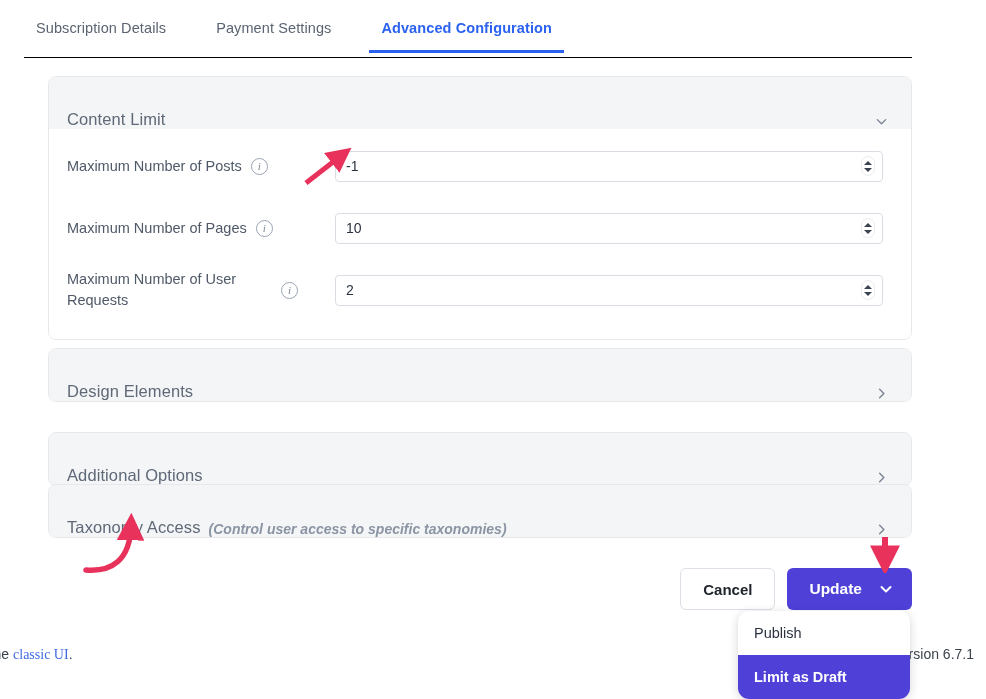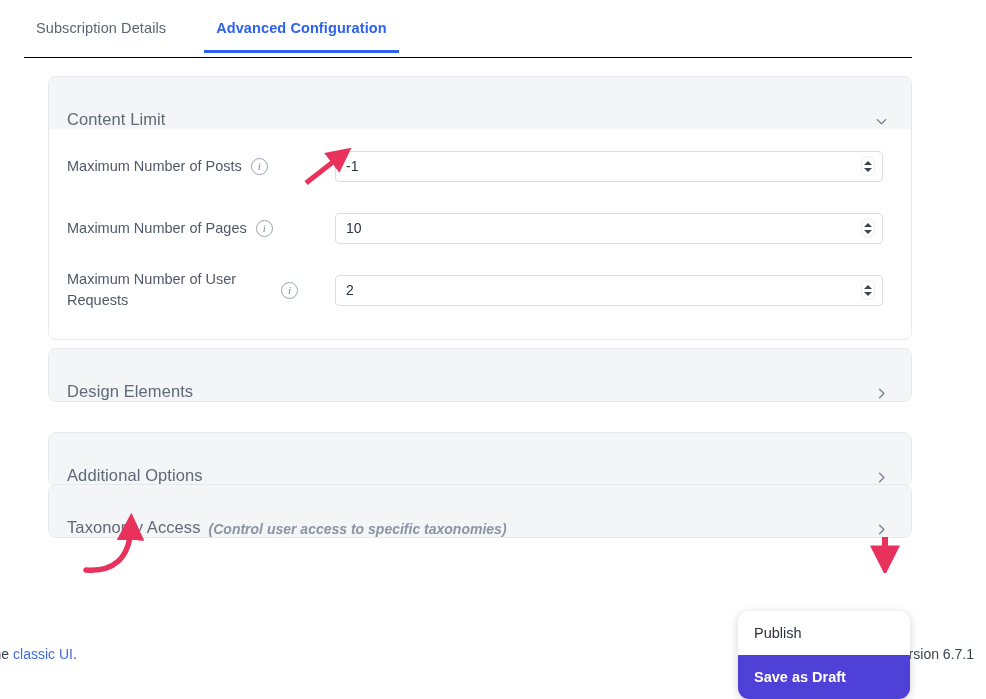--- a/index.html
+++ b/index.html
@@ -227,40 +227,43 @@
   }
 
   
   .footer-left {
     position: absolute;
     left: -22px; top: 646px;
     font-size: 14px;
     color: #3c434d;
     white-space: nowrap;
   }
-  .footer-left a { color: #3f6ae4; text-decoration: none; cursor: pointer; }
+  .footer-left a { color: #3f6ae4; text-decoration: none; cursor: pointer; font-family: Liberation Serif, serif; }
   .footer-right {
     position: absolute;
     right: 12px; top: 646px;
     font-size: 14px;
     color: #3c434d;
     white-space: nowrap;
   }
 
   
   .anno { position: absolute; pointer-events: none; z-index: 60; }
 </style>
 </head>
 <body>
 
 <div id="page">
 
   <div class="tabbar">
     <div class="tab">
       <span>Subscription Details</span>
+    </div>
+    <div class="tab">
+      <span>Payment Settings</span>
     </div>
     <div class="tab active">
       <span>Advanced Configuration</span>
     </div>
   </div>
 
   <div class="panel" style="top:76px;">
     <div class="panel-head">
       <span class="panel-title">Content Limit</span>
       <span class="chev">
@@ -344,28 +347,37 @@
       <span class="panel-hint">(Control user access to specific taxonomies)</span>
       <span class="chev">
         <svg width="15" height="15" viewBox="0 0 16 16" fill="none" aria-hidden="true">
           <path d="M6 3.5 L10.5 8 L6 12.5" stroke="currentColor" stroke-width="1.5" stroke-linecap="round" stroke-linejoin="round"></path>
         </svg>
       </span>
     </div>
   </div>
 
   <div class="btn-bar">
+    <button class="btn-cancel">Cancel</button>
+    <button class="btn-update">
+      <span>Update</span>
+      <span class="cv">
+        <svg width="16" height="16" viewBox="0 0 16 16" fill="none" aria-hidden="true">
+          <path d="M3.5 6 L8 10.5 L12.5 6" stroke="#ffffff" stroke-width="2" stroke-linecap="round" stroke-linejoin="round"></path>
+        </svg>
+      </span>
+    </button>
   </div>
 
   <div class="dropdown">
     <div class="dd-item">
       <span>Publish</span>
     </div>
     <div class="dd-item sel">
-      <span>Save as Draft</span>
+      <span>Limit as Draft</span>
     </div>
   </div>
 
   <div class="footer-left">
     <span>e the </span><a>classic UI</a><span>.</span>
   </div>
   <div class="footer-right">ersion 6.7.1</div>
 
   <svg class="anno" style="left:300px; top:143px;" width="56" height="46" viewBox="0 0 56 46">
     <defs>

